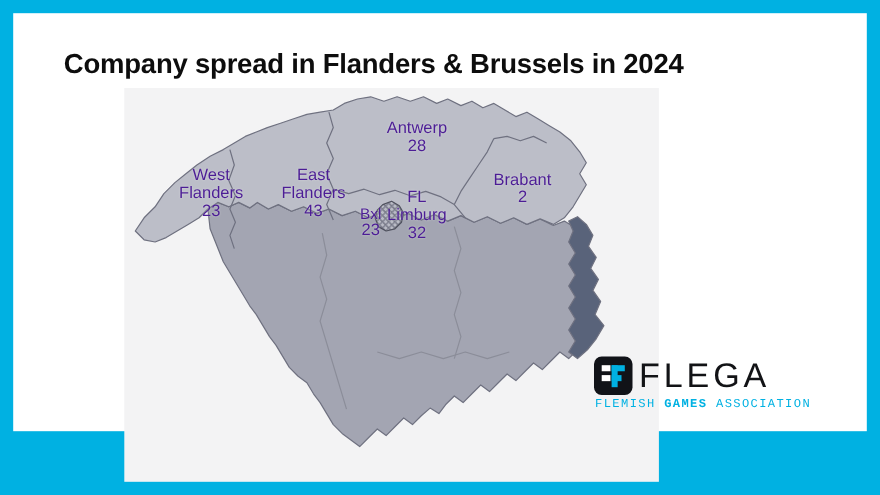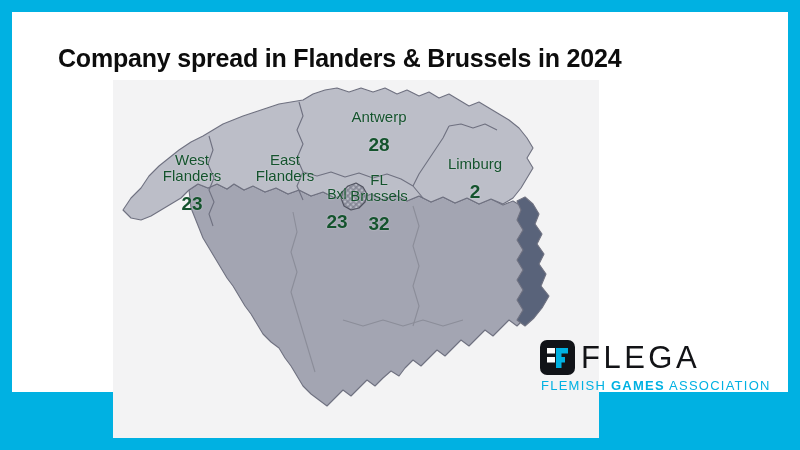--- a/index.html
+++ b/index.html
@@ -21,46 +21,47 @@
   }
   #map-panel{
     position:absolute; left:101px; top:68px;
     width:486px; height:358px;
     background:#f3f3f4;
     overflow:hidden;
   }
   #map-svg{ position:absolute; left:0; top:0; }
   .map-label{
     position:absolute;
-    color:#14532d;
+    color:#4c1d95;
     font-size:15px;
     line-height:16px;
     text-align:center;
     white-space:nowrap;
     text-shadow:0 0 2px rgba(243,243,244,.55);
   }
-  .map-label .val{ display:block; font-weight:bold; font-size:19px; margin-top:12px; }
+  .map-label .val{ display:block; font-weight:normal; font-size:15px; margin-top:0; }
   .map-label.small{ font-size:14px; }
   #logo{
-    position:absolute; left:528px; top:328px;
+    position:absolute; left:528px; top:312px;
     width:126px; height:50px;
   }
   #logo-mark{
     position:absolute; left:0; top:0; width:35px; height:35px;
     background:#111318; border-radius:7px;
   }
   #logo-word{
     position:absolute; left:41px; top:1px;
     font-size:31px; line-height:33px; color:#121316;
     letter-spacing:3.5px; font-weight:300;
   }
   #logo-tag{
     position:absolute; left:1px; top:38px;
-    font-size:13px; letter-spacing:1.25px; color:#00b1e2;
+    font-size:11px; letter-spacing:1.25px; color:#00b1e2;
     white-space:nowrap;
+    font-family:Liberation Mono, monospace;
   }
   #logo-tag .b{ font-weight:bold; }
   #logo-tag .g{ color:#00b1e2; }
 </style>
 </head>
 <body>
 
 <div id="slide">
 
   <div id="title">Company spread in Flanders &amp; Brussels in 2024</div>
@@ -128,35 +129,36 @@
 
     <div class="map-label" style="left:26px; top:72px; width:106px;">
       <span>West</span><br>
       <span>Flanders</span>
       <span class="val">23</span>
     </div>
 
     <div class="map-label" style="left:119px; top:72px; width:106px;">
       <span>East</span><br>
       <span>Flanders</span>
+      <span class="val">43</span>
     </div>
 
     <div class="map-label" style="left:218px; top:29px; width:96px;">
       <span>Antwerp</span>
       <span class="val">28</span>
     </div>
 
     <div class="map-label" style="left:314px; top:76px; width:96px;">
-      <span>Limburg</span>
+      <span>Brabant</span>
       <span class="val">2</span>
     </div>
 
     <div class="map-label" style="left:218px; top:92px; width:96px;">
       <span>FL</span><br>
-      <span>Brussels</span>
+      <span>Limburg</span>
       <span class="val">32</span>
     </div>
 
     <div class="map-label small" style="left:196px; top:106px; width:56px;">
       <span>Bxl</span>
       <span class="val">23</span>
     </div>
 
   </div>
 

